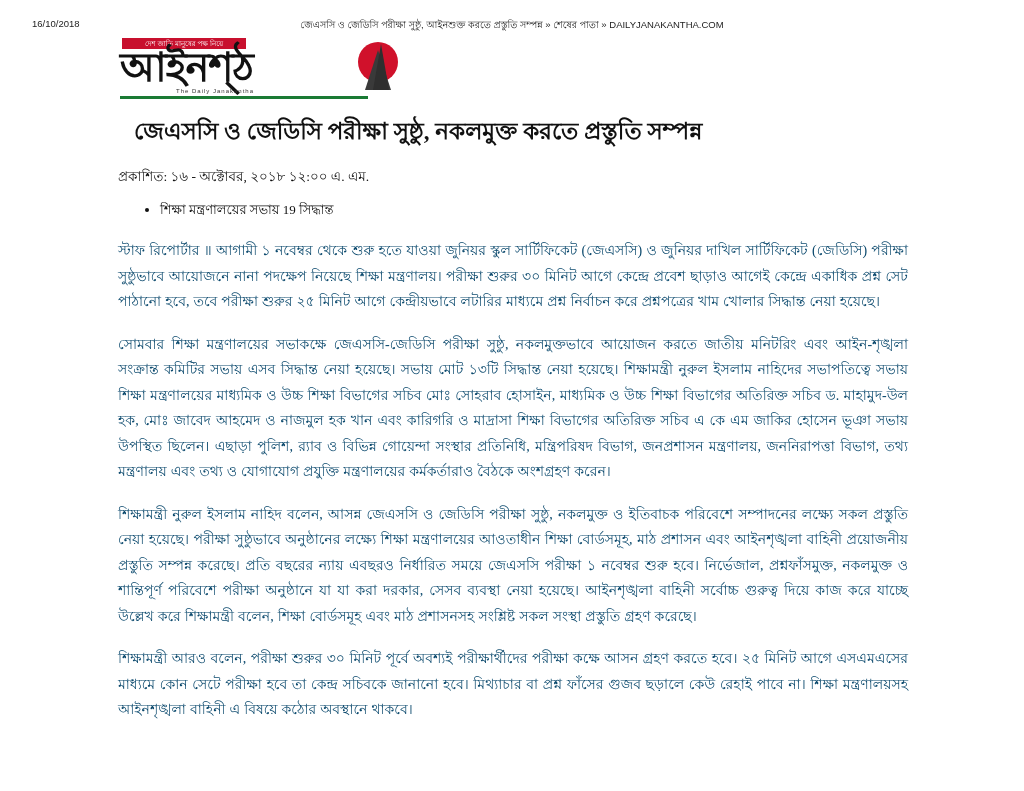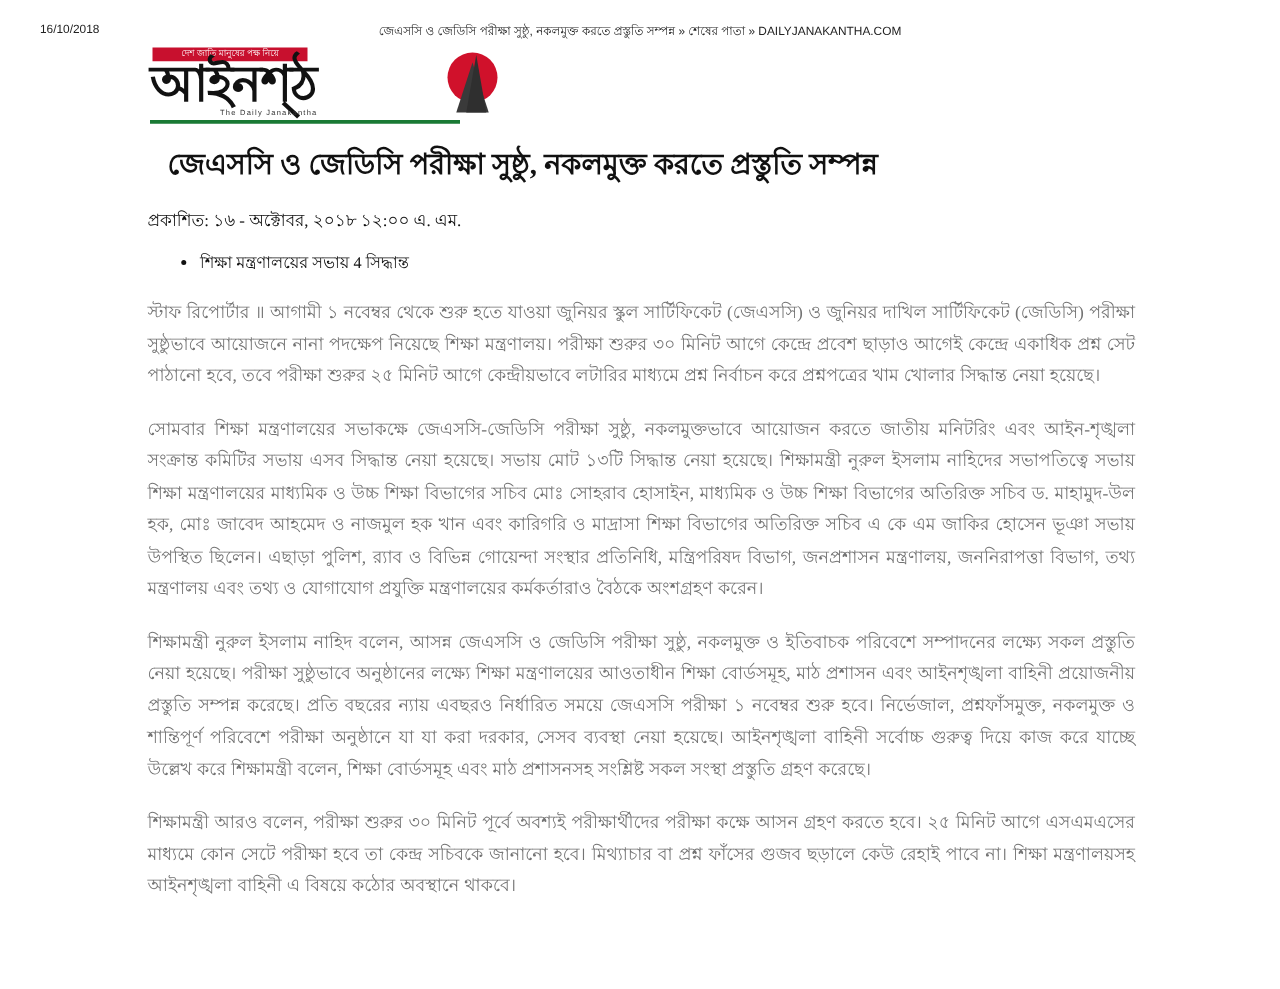--- a/index.html
+++ b/index.html
@@ -178,21 +178,21 @@
   .bullets li {
     font-size: 13px;
     line-height: 20px;
     color: #111;
   }
   .para {
     font-size: 14px;
     line-height: 25.5px;
     text-align: justify;
     margin: 0 0 17px 0;
-    color: #737373;
+    color: #0c4a6e;
     word-spacing: 0.5px;
   }
 
   
   .print-footer {
     position: absolute;
     bottom: 18px;
     left: 0;
     width: 1024px;
     height: 14px;
@@ -213,42 +213,42 @@
     white-space: nowrap;
   }
 </style>
 </head>
 <body>
 
 <div class="page">
 
   <div class="print-header">
     <span class="ph-date">16/10/2018</span>
-    <span class="ph-title">জেএসসি ও জেডিসি পরীক্ষা সুষ্ঠু, নকলমুক্ত করতে প্রস্তুতি সম্পন্ন » শেষের পাতা » DAILYJANAKANTHA.COM</span>
+    <span class="ph-title">জেএসসি ও জেডিসি পরীক্ষা সুষ্ঠু, আইনশুক্ত করতে প্রস্তুতি সম্পন্ন » শেষের পাতা » DAILYJANAKANTHA.COM</span>
   </div>
 
   <div class="masthead">
     <div class="logo-wrap">
       <div class="nameplate-top">দেশ জাতি মানুষের পক্ষ নিয়ে</div>
       <div class="nameplate-main">আইনশ্ঠ</div>
       <div class="nameplate-sub">The Daily Janakantha</div>
       <div class="logo-mark">
         <div class="sun"></div>
         <div class="monument"></div>
         <div class="monument2"></div>
       </div>
       <div class="rule-green"></div>
     </div>
   </div>
 
   <div class="article">
     <h1 class="headline">জেএসসি ও জেডিসি পরীক্ষা সুষ্ঠু, নকলমুক্ত করতে প্রস্তুতি সম্পন্ন</h1>
     <div class="pubdate">প্রকাশিত: ১৬ - অক্টোবর, ২০১৮ ১২:০০ এ. এম.</div>
     <ul class="bullets">
-      <li>শিক্ষা মন্ত্রণালয়ের সভায় 4 সিদ্ধান্ত</li>
+      <li>শিক্ষা মন্ত্রণালয়ের সভায় 19 সিদ্ধান্ত</li>
     </ul>
     <p class="para">স্টাফ রিপোর্টার ॥ আগামী ১ নবেম্বর থেকে শুরু হতে যাওয়া জুনিয়র স্কুল সার্টিফিকেট (জেএসসি) ও জুনিয়র দাখিল সার্টিফিকেট (জেডিসি) পরীক্ষা সুষ্ঠুভাবে আয়োজনে নানা পদক্ষেপ নিয়েছে শিক্ষা মন্ত্রণালয়। পরীক্ষা শুরুর ৩০ মিনিট আগে কেন্দ্রে প্রবেশ ছাড়াও আগেই কেন্দ্রে একাধিক প্রশ্ন সেট পাঠানো হবে, তবে পরীক্ষা শুরুর ২৫ মিনিট আগে কেন্দ্রীয়ভাবে লটারির মাধ্যমে প্রশ্ন নির্বাচন করে প্রশ্নপত্রের খাম খোলার সিদ্ধান্ত নেয়া হয়েছে।</p>
     <p class="para">সোমবার শিক্ষা মন্ত্রণালয়ের সভাকক্ষে জেএসসি-জেডিসি পরীক্ষা সুষ্ঠু, নকলমুক্তভাবে আয়োজন করতে জাতীয় মনিটরিং এবং আইন-শৃঙ্খলা সংক্রান্ত কমিটির সভায় এসব সিদ্ধান্ত নেয়া হয়েছে। সভায় মোট ১৩টি সিদ্ধান্ত নেয়া হয়েছে। শিক্ষামন্ত্রী নুরুল ইসলাম নাহিদের সভাপতিত্বে সভায় শিক্ষা মন্ত্রণালয়ের মাধ্যমিক ও উচ্চ শিক্ষা বিভাগের সচিব মোঃ সোহরাব হোসাইন, মাধ্যমিক ও উচ্চ শিক্ষা বিভাগের অতিরিক্ত সচিব ড. মাহামুদ-উল হক, মোঃ জাবেদ আহমেদ ও নাজমুল হক খান এবং কারিগরি ও মাদ্রাসা শিক্ষা বিভাগের অতিরিক্ত সচিব এ কে এম জাকির হোসেন ভূঞা সভায় উপস্থিত ছিলেন। এছাড়া পুলিশ, র‌্যাব ও বিভিন্ন গোয়েন্দা সংস্থার প্রতিনিধি, মন্ত্রিপরিষদ বিভাগ, জনপ্রশাসন মন্ত্রণালয়, জননিরাপত্তা বিভাগ, তথ্য মন্ত্রণালয় এবং তথ্য ও যোগাযোগ প্রযুক্তি মন্ত্রণালয়ের কর্মকর্তারাও বৈঠকে অংশগ্রহণ করেন।</p>
     <p class="para">শিক্ষামন্ত্রী নুরুল ইসলাম নাহিদ বলেন, আসন্ন জেএসসি ও জেডিসি পরীক্ষা সুষ্ঠু, নকলমুক্ত ও ইতিবাচক পরিবেশে সম্পাদনের লক্ষ্যে সকল প্রস্তুতি নেয়া হয়েছে। পরীক্ষা সুষ্ঠুভাবে অনুষ্ঠানের লক্ষ্যে শিক্ষা মন্ত্রণালয়ের আওতাধীন শিক্ষা বোর্ডসমূহ, মাঠ প্রশাসন এবং আইনশৃঙ্খলা বাহিনী প্রয়োজনীয় প্রস্তুতি সম্পন্ন করেছে। প্রতি বছরের ন্যায় এবছরও নির্ধারিত সময়ে জেএসসি পরীক্ষা ১ নবেম্বর শুরু হবে। নির্ভেজাল, প্রশ্নফাঁসমুক্ত, নকলমুক্ত ও শান্তিপূর্ণ পরিবেশে পরীক্ষা অনুষ্ঠানে যা যা করা দরকার, সেসব ব্যবস্থা নেয়া হয়েছে। আইনশৃঙ্খলা বাহিনী সর্বোচ্চ গুরুত্ব দিয়ে কাজ করে যাচ্ছে উল্লেখ করে শিক্ষামন্ত্রী বলেন, শিক্ষা বোর্ডসমূহ এবং মাঠ প্রশাসনসহ সংশ্লিষ্ট সকল সংস্থা প্রস্তুতি গ্রহণ করেছে।</p>
     <p class="para">শিক্ষামন্ত্রী আরও বলেন, পরীক্ষা শুরুর ৩০ মিনিট পূর্বে অবশ্যই পরীক্ষার্থীদের পরীক্ষা কক্ষে আসন গ্রহণ করতে হবে। ২৫ মিনিট আগে এসএমএসের মাধ্যমে কোন সেটে পরীক্ষা হবে তা কেন্দ্র সচিবকে জানানো হবে। মিথ্যাচার বা প্রশ্ন ফাঁসের গুজব ছড়ালে কেউ রেহাই পাবে না। শিক্ষা মন্ত্রণালয়সহ আইনশৃঙ্খলা বাহিনী এ বিষয়ে কঠোর অবস্থানে থাকবে।</p>
   </div>
 
 
 </div>
 

